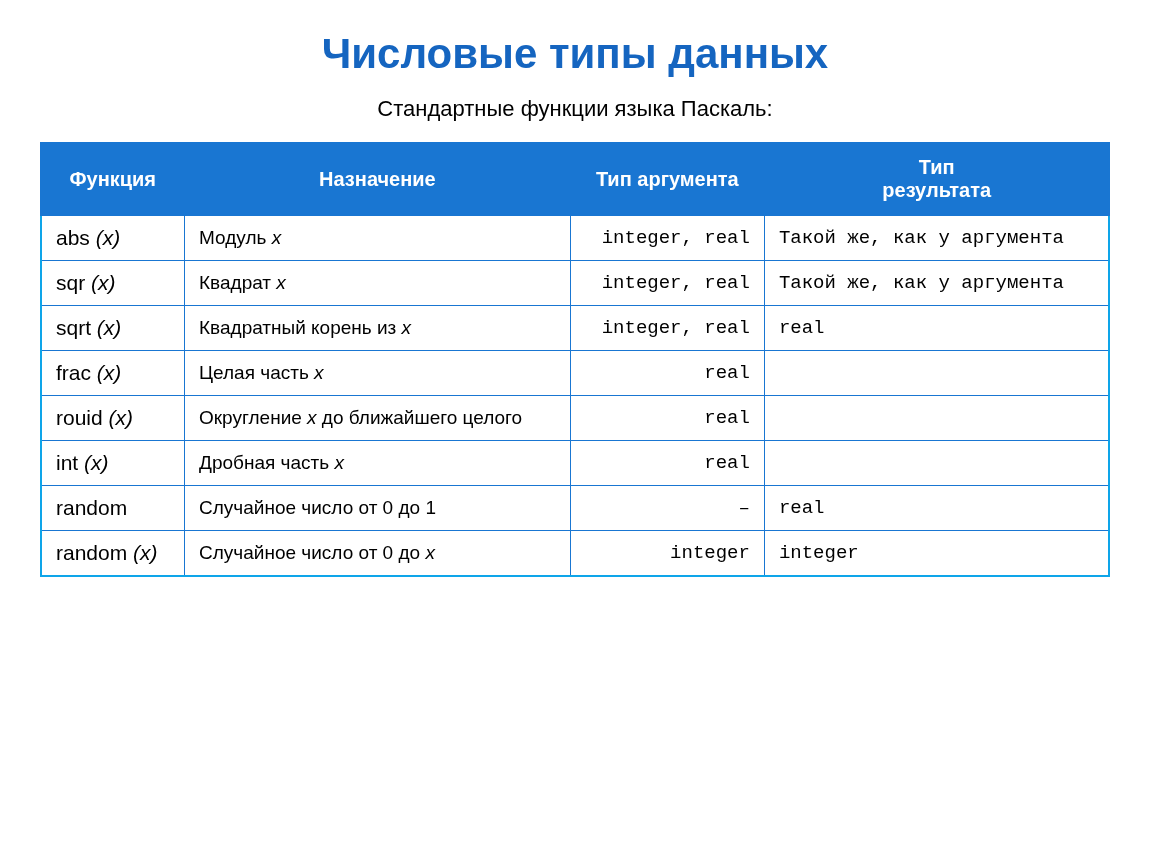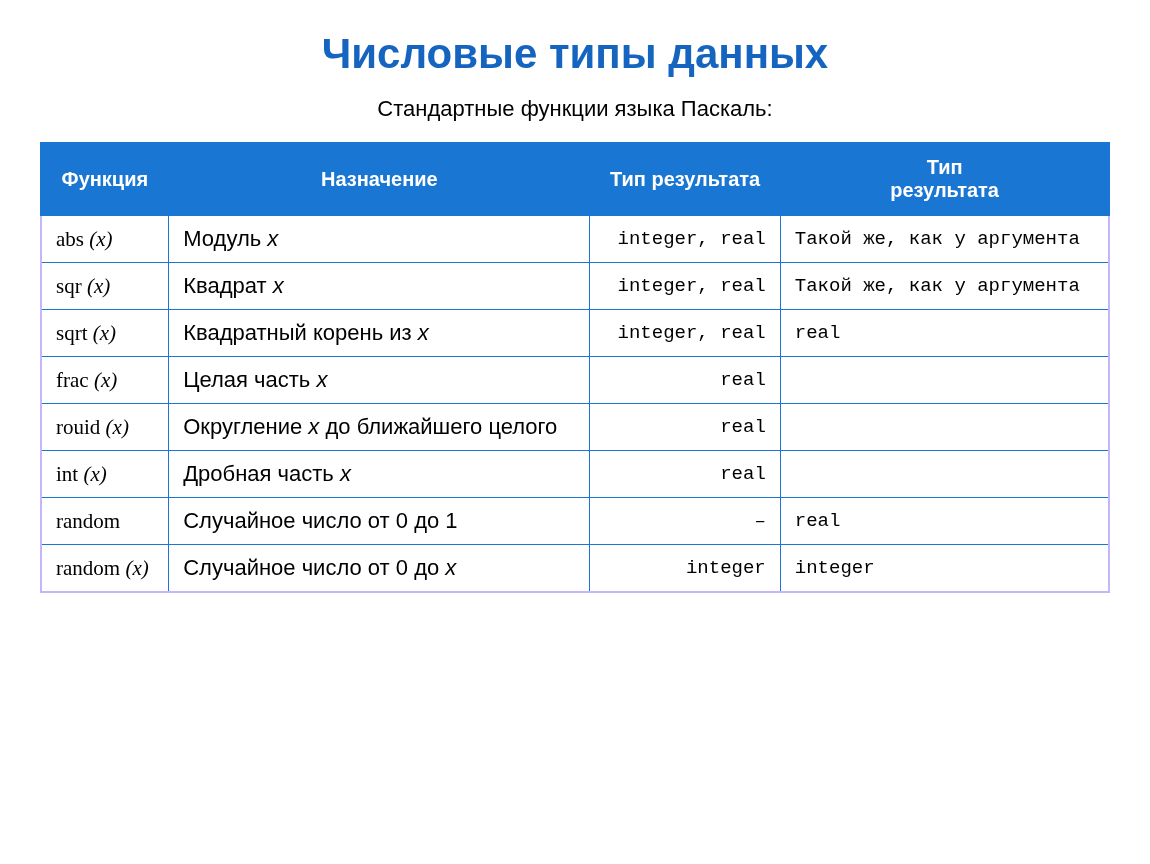--- a/index.html
+++ b/index.html
@@ -30,21 +30,21 @@
     .subtitle {
       font-size: 22px;
       color: #000;
       text-align: left;
       margin-bottom: 20px;
     }
 
     table {
       width: 100%;
       border-collapse: collapse;
-      border: 2px solid #c4b5fd;
+      border: 2px solid #0ea5e9;
       padding-left: 36px;
     }
 
     thead tr {
       background-color: #1976d2;
     }
 
     thead th {
       color: #ffffff;
       font-size: 20px;
@@ -65,21 +65,21 @@
 
     tbody td {
       border: 1.5px solid #1976d2;
       padding: 10px 14px;
       vertical-align: middle;
       font-size: 19px;
       color: #000;
     }
 
     .func-col {
-      font-family: Liberation Serif, serif;
+      font-family: Liberation Sans, sans-serif;
       font-size: 21px;
       font-style: italic;
       white-space: nowrap;
     }
 
     .func-name {
       font-style: normal;
       font-weight: normal;
     }
 
@@ -90,35 +90,35 @@
       text-align: right;
     }
 
     .result-col {
       font-family: 'Courier New', Courier, monospace;
       font-size: 19px;
       color: #000;
     }
 
     .desc-col {
-      font-size: 22px;
+      font-size: 19px;
     }
   </style>
 </head>
 <body>
 
 <h1 class="page-title">Числовые типы данных</h1>
 <p class="subtitle">Стандартные  функции языка Паскаль:</p>
 
 <table>
   <thead>
     <tr>
       <th>Функция</th>
       <th>Назначение</th>
-      <th>Тип результата</th>
+      <th>Тип аргумента</th>
       <th>Тип<br>результата</th>
     </tr>
   </thead>
   <tbody id="table-body">
   <tr>
         <td class="func-col"><span class="func-name">abs</span> (<em>x</em>)</td>
         <td class="desc-col">Модуль  <em>x</em></td>
         <td class="type-col">integer,  real</td>
         <td class="result-col">Такой же, как у аргумента</td>
       </tr>

